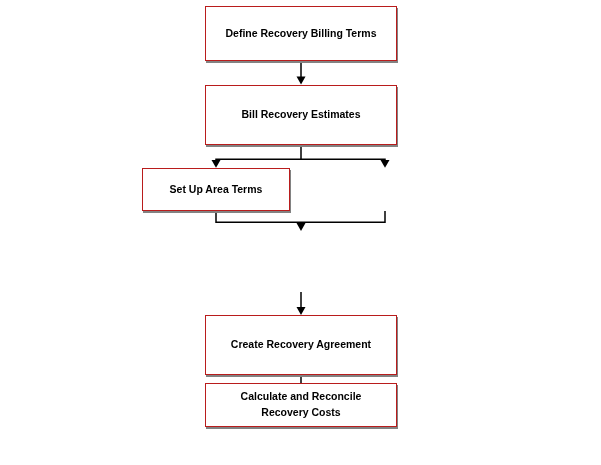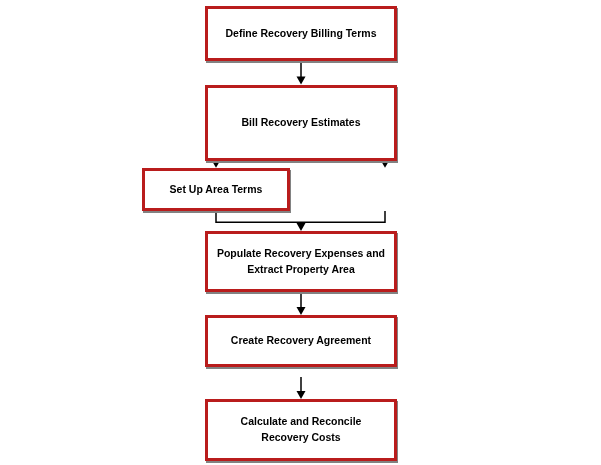--- a/index.html
+++ b/index.html
@@ -27,43 +27,43 @@
     stroke-width: 1.5;
     fill: none;
   }
   .connectors polygon {
     fill: #000000;
     stroke: none;
   }
   .node {
     position: absolute;
     background: #ffffff;
-    border: 3px solid #b91c1c;
+    border: 1px solid #b91c1c;
     box-shadow: 1px 2px 0 0 #828282;
     display: flex;
     align-items: center;
     justify-content: center;
     text-align: center;
     font-weight: bold;
     font-size: 10.5px;
     line-height: 1.5;
     color: #000000;
     box-sizing: border-box;
   }
   .node .node-label {
     display: inline-block;
     padding: 0 2px;
   }
   .n1 { left: 205px; top: 6px;   width: 192px; height: 55px; }
-  .n2 { left: 205px; top: 85px;  width: 192px; height: 76px; }
+  .n2 { left: 205px; top: 85px;  width: 192px; height: 60px; }
   .n3 { left: 142px; top: 168px; width: 148px; height: 43px; }
   .n4 { left: 312px; top: 168px; width: 148px; height: 43px; }
   .n5 { left: 205px; top: 231px; width: 192px; height: 61px; }
-  .n6 { left: 205px; top: 315px; width: 192px; height: 52px; }
-  .n7 { left: 205px; top: 399px; width: 192px; height: 62px; }
+  .n6 { left: 205px; top: 315px; width: 192px; height: 60px; }
+  .n7 { left: 205px; top: 383px; width: 192px; height: 44px; }
   .n5 .node-label { max-width: 184px; }
   .n7 .node-label { max-width: 170px; }
 </style>
 </head>
 <body>
 
 <div class="canvas">
 
   <svg class="connectors" width="601" height="465" viewBox="0 0 601 465" aria-hidden="true">
 
@@ -100,23 +100,20 @@
 
   <div class="node n2">
     <span class="node-label">Bill Recovery Estimates</span>
   </div>
 
   <div class="node n3">
     <span class="node-label">Set Up Area Terms</span>
   </div>
 
 
-  <div class="node n5">
-    <span class="node-label">Populate Recovery Expenses and Extract Property Area</span>
-  </div>
 
   <div class="node n6">
     <span class="node-label">Create Recovery Agreement</span>
   </div>
 
   <div class="node n7">
     <span class="node-label">Calculate and Reconcile Recovery Costs</span>
   </div>
 
 </div>

